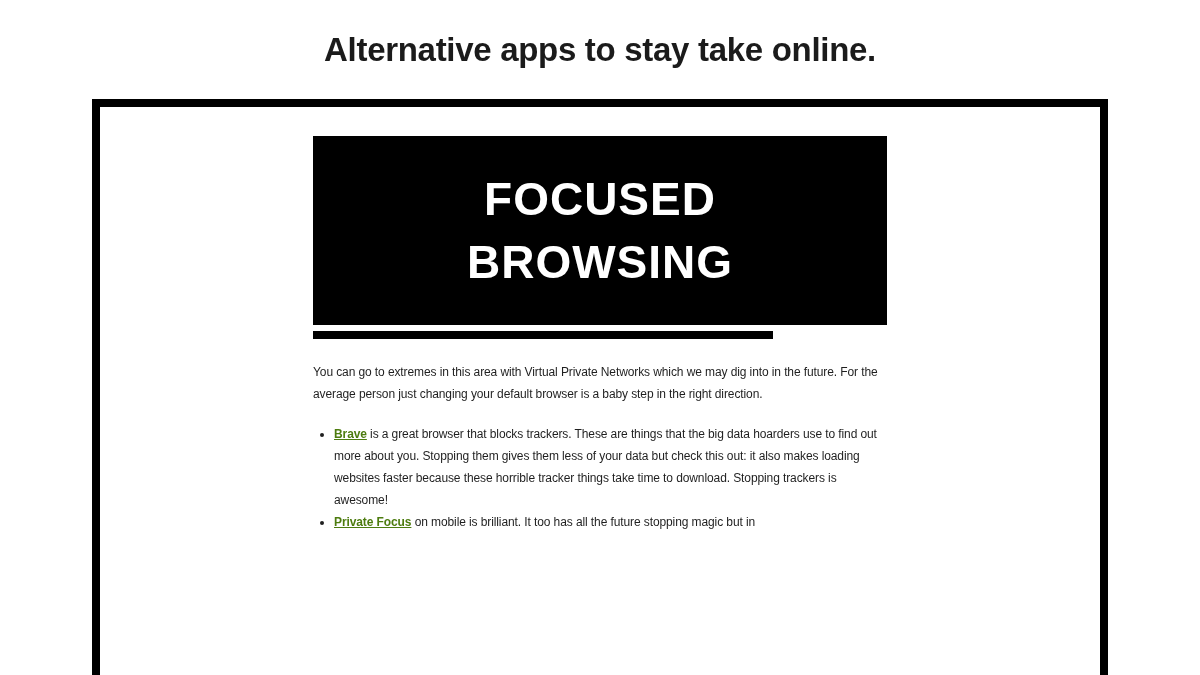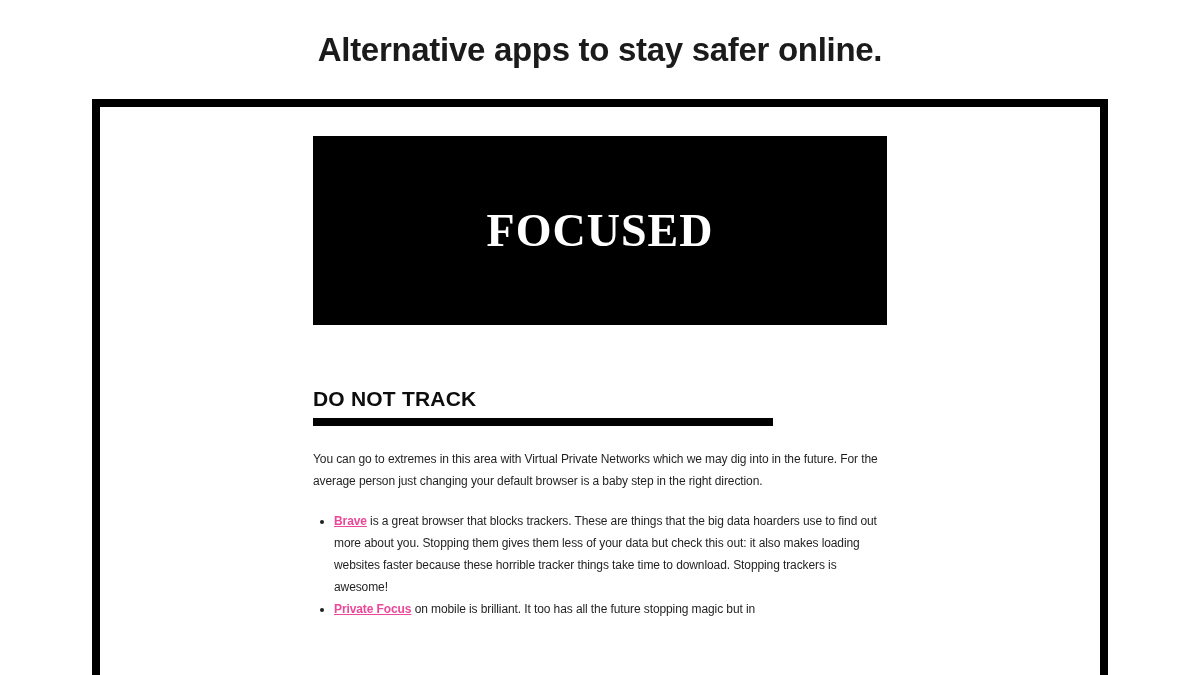--- a/index.html
+++ b/index.html
@@ -31,21 +31,20 @@
   }
   .banner {
     width: 574px;
     height: 189px;
     background: #000000;
     color: #ffffff;
     display: flex;
     flex-direction: column;
     align-items: center;
     justify-content: center;
-    font-family: Liberation Serif, serif;
   }
   .banner-line {
     font-size: 46px;
     font-weight: 800;
     line-height: 63px;
     letter-spacing: 1px;
     text-transform: uppercase;
   }
   .section-heading {
     margin-top: 61px;
@@ -70,38 +69,38 @@
   }
   .para-1 { margin-top: 22px; }
   .para-2 { margin-top: 14px; }
   .alt-list {
     margin-top: 18px;
     padding-left: 21px;
     list-style: disc outside;
   }
   .alt-list li::marker { color: #1f1f1f; font-size: 12px; }
   .alt-list a {
-    color: #ec4899;
+    color: #4d7c0f;
     font-weight: 700;
     text-decoration: underline;
   }
 </style>
 </head>
 <body>
 
-<h1 class="page-title">Alternative apps to stay safer online.</h1>
+<h1 class="page-title">Alternative apps to stay take online.</h1>
 
 <div class="frame">
   <div class="content">
 
     <div class="banner">
       <div class="banner-line">FOCUSED</div>
+      <div class="banner-line">BROWSING</div>
     </div>
 
-    <h2 class="section-heading">DO NOT TRACK</h2>
     <div class="heading-rule"></div>
 
     <p class="body-text para-1">You can go to extremes in this area with Virtual Private Networks which we may dig into in the future. For the average person just changing your default browser is a baby step in the right direction.</p>
 
 
     <ul class="alt-list body-text">
       <li>
         <a href="#">Brave</a><span> is a great browser that blocks trackers. These are things that the big data hoarders use to find out more about you. Stopping them gives them less of your data but check this out: it also makes loading websites faster because these horrible tracker things take time to download. Stopping trackers is awesome!</span>
       </li>
       <li>

